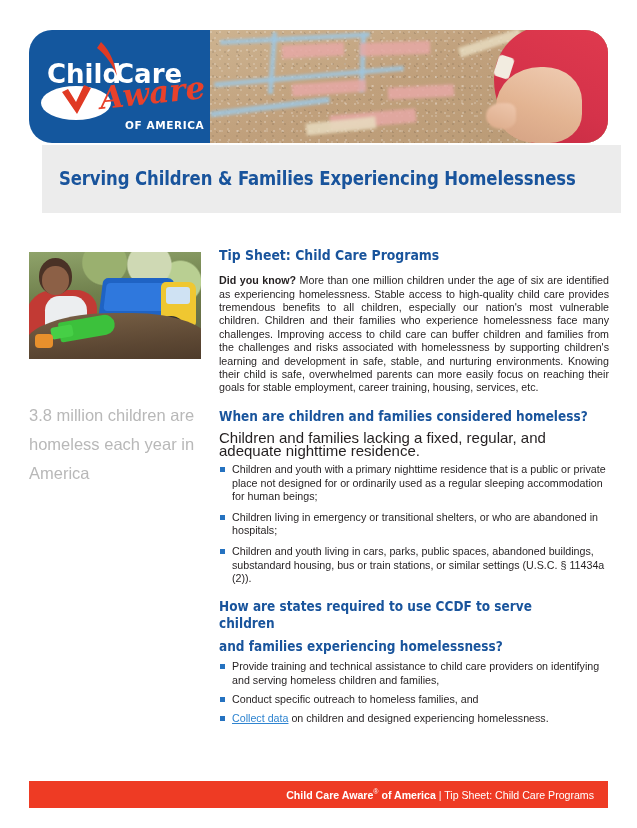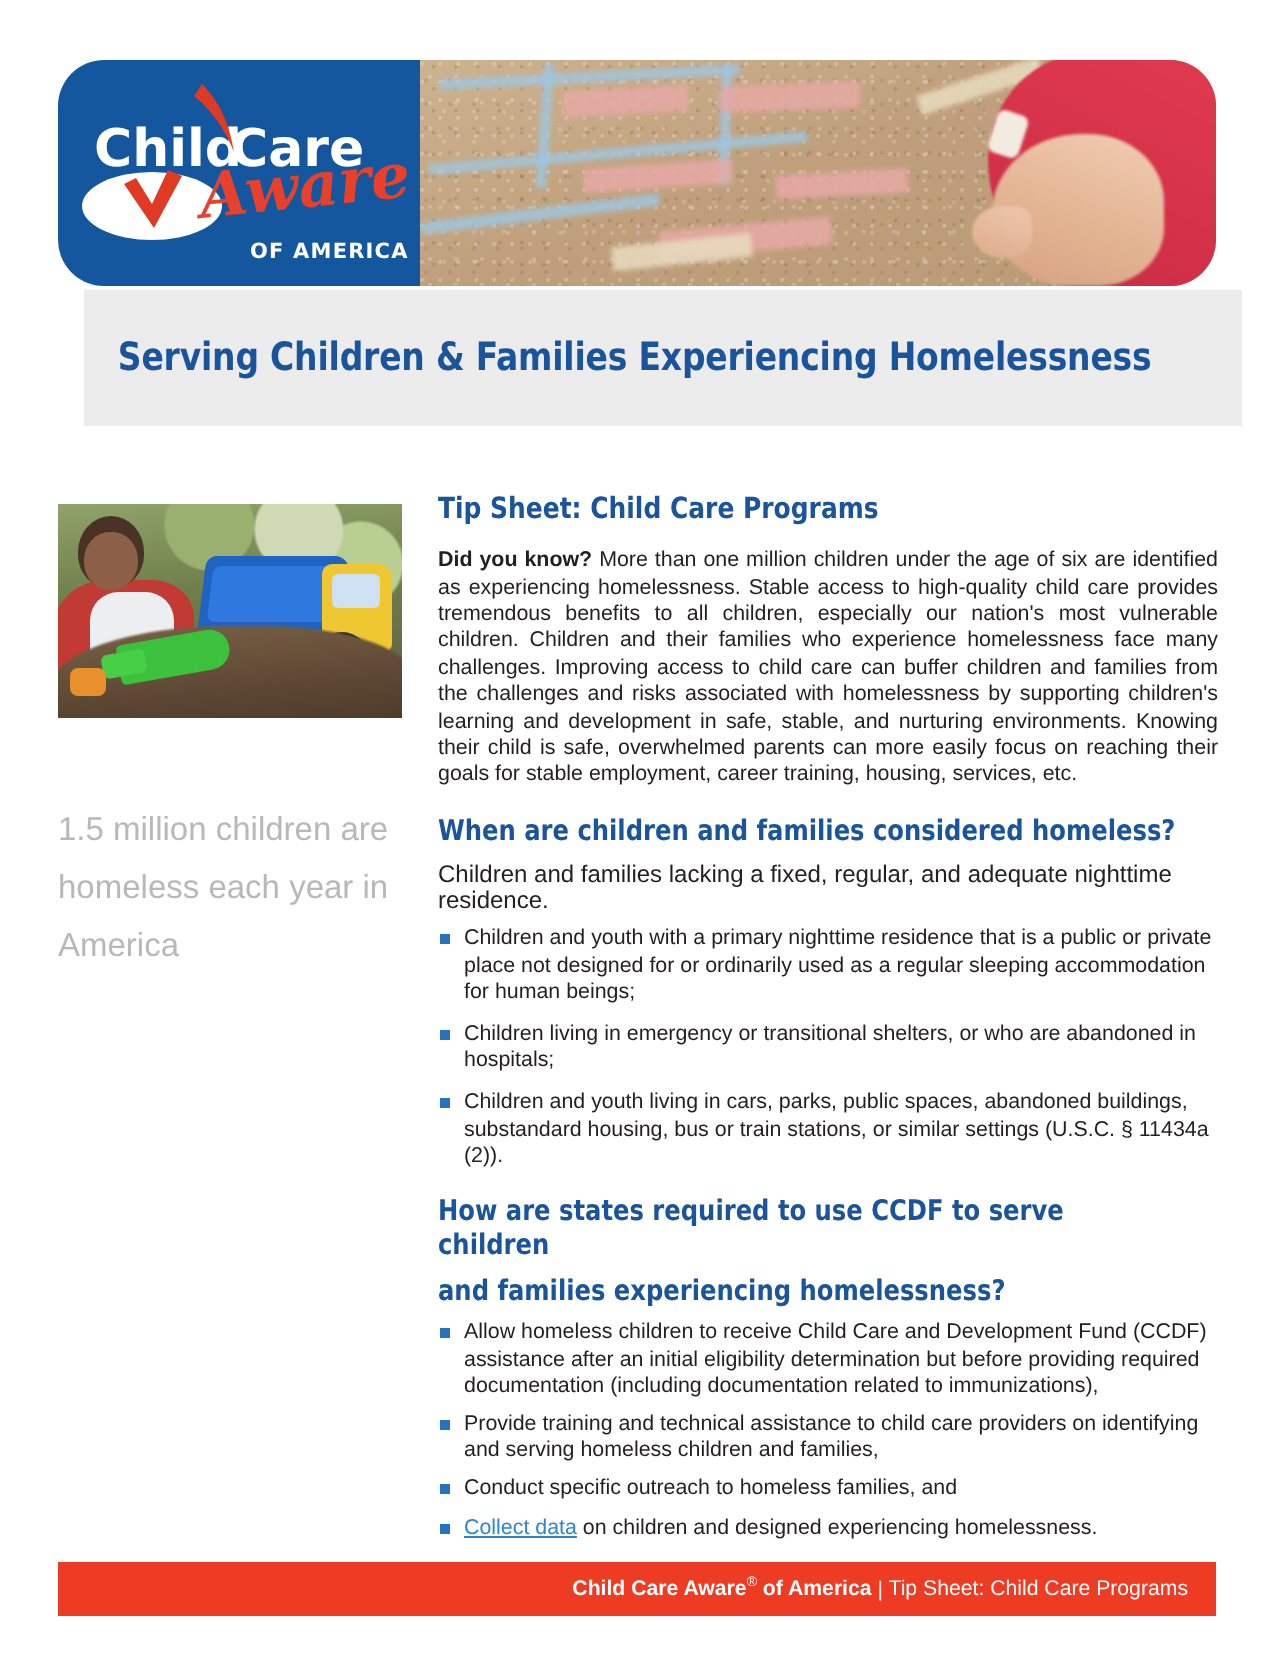--- a/index.html
+++ b/index.html
@@ -302,21 +302,21 @@
     margin: 0 0 7px 0;
     font-size: 10.7px;
     line-height: 13.4px;
     color: #231f20;
     text-align: justify;
     font-family: "Liberation Sans", sans-serif;
   }
   p.body b { font-weight: bold; }
   p.lead-line {
     margin: 0 0 6px 0;
-    font-size: 12px;
+    font-size: 15px;
     line-height: 13.4px;
     color: #231f20;
     font-family: "Liberation Sans", sans-serif;
   }
 
   ul.blist {
     margin: 0;
     padding: 0;
     list-style: none;
   }
@@ -420,41 +420,40 @@
       <div class="sp-truck-win"></div>
       <div class="sp-wheel-a"></div>
       <div class="sp-wheel-b"></div>
       <div class="sp-wheel-b2"></div>
       <div class="sp-dirt"></div>
       <div class="sp-shovel"></div>
       <div class="sp-shovel2"></div>
       <div class="sp-toy-orange"></div>
     </div>
 
-    <div class="stat-quote">1.5 million children are homeless each year in America</div>
+    <div class="stat-quote">3.8 million children are homeless each year in America</div>
   </div>
 
   <div class="right-col">
 
     <h2 class="sec-head tip">Tip Sheet: Child Care Programs</h2>
 
     <p class="body"><b>Did you know?</b><span> More than one million children under the age of six are identified as experiencing homelessness. Stable access to high-quality child care provides tremendous benefits to all children, especially our nation's most vulnerable children. Children and their families who experience homelessness face many challenges. Improving access to child care can buffer children and families from the challenges and risks associated with homelessness by supporting children's learning and development in safe, stable, and nurturing environments. Knowing their child is safe, overwhelmed parents can more easily focus on reaching their goals for stable employment, career training, housing, services, etc.</span></p>
 
     <h2 class="sec-head s2">When are children and families considered homeless?</h2>
     <p class="lead-line">Children and families lacking a fixed, regular, and adequate nighttime residence.</p>
     <ul class="blist">
       <li>Children and youth with a primary nighttime residence that is a public or private place not designed for or ordinarily used as a regular sleeping accommodation for human beings;</li>
       <li>Children living in emergency or transitional shelters, or who are abandoned in hospitals;</li>
       <li>Children and youth living in cars, parks, public spaces, abandoned buildings, substandard housing, bus or train stations, or similar settings (U.S.C. § 11434a (2)).</li>
     </ul>
 
     <h2 class="sec-head s2">How are states required to use CCDF to serve children</h2>
     <h2 class="sec-head">and families experiencing homelessness?</h2>
     <ul class="blist tight">
-      <li>Allow homeless children to receive Child Care and Development Fund (CCDF) assistance after an initial eligibility determination but before providing required documentation (including documentation related to immunizations),</li>
       <li>Provide training and technical assistance to child care providers on identifying and serving homeless children and families,</li>
       <li>Conduct specific outreach to homeless families, and</li>
       <li><a class="link" href="#">Collect data</a><span> on children and designed experiencing homelessness.</span></li>
     </ul>
   </div>
 
   <div class="footer-bar">
     <div class="footer-text"><b>Child Care Aware</b><sup>®</sup><b> of America</b><span class="footer-sep"> | </span><span>Tip Sheet: Child Care Programs</span></div>
   </div>
 

